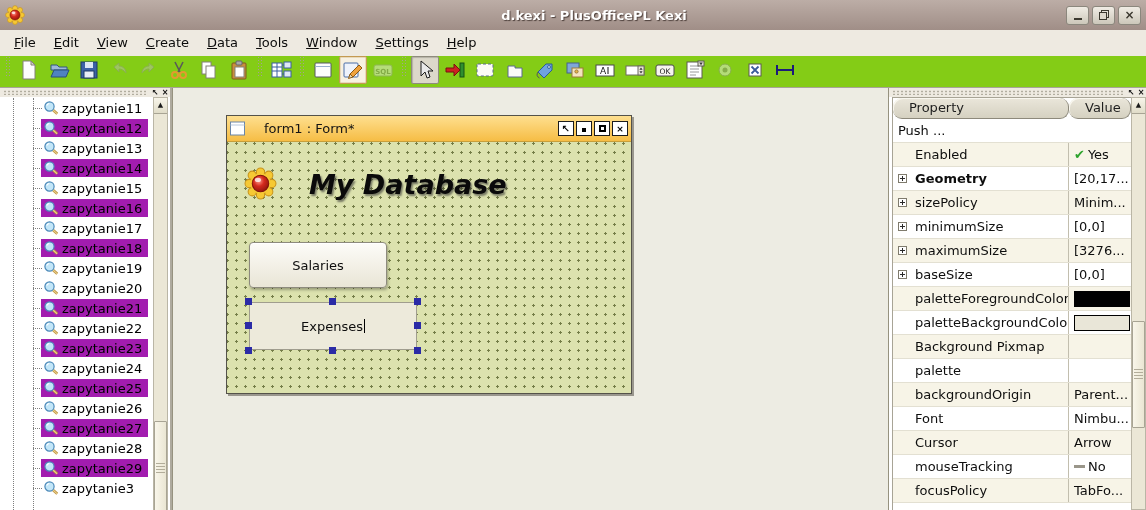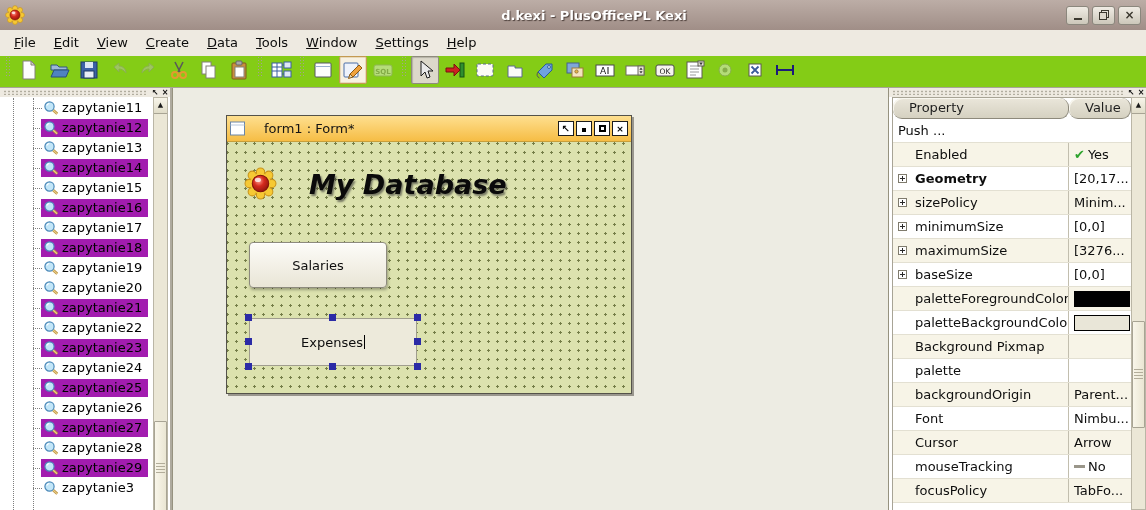--- a/index.html
+++ b/index.html
@@ -36,21 +36,21 @@
   
   .left-panel{width:172px;position:relative;background:#fff;border-left:1px solid #b2ae a2;border-right:2px solid #aeaa9e;box-sizing:border-box;overflow:hidden;}
   .dock-strip{position:absolute;top:0;left:0;right:0;height:9px;background:#eeeae1;display:flex;align-items:center;z-index:5;}
   .dock-dots{flex:1;height:5px;margin:0 3px;background-image:radial-gradient(circle,#b1ad9f 40%,transparent 46%);background-size:4px 3px;}
   .dock-btn{width:10px;height:9px;font-size:8px;line-height:9px;text-align:center;color:#111;font-weight:bold;}
   .tree{position:absolute;top:10px;left:0;width:154px;bottom:0;overflow:hidden;}
   .tree-vline{position:absolute;top:0;bottom:0;width:0;border-left:1px dotted #7e7e7e;}
   .vl-a{left:13px;} .vl-b{left:33px;}
   .tree-row{height:20px;display:flex;align-items:center;position:relative;padding-left:41px;}
   .tree-conn{position:absolute;left:33px;top:10px;width:9px;border-top:1px dotted #7e7e7e;}
-  .tree-content{display:flex;align-items:flex-start;gap:3px;padding:1px 6px 1px 2px;}
+  .tree-content{display:flex;align-items:center;gap:3px;padding:1px 6px 1px 2px;}
   .tree-row.striped .tree-content{background:#a21caf;}
   .tree-label{font-size:13px;color:#000;white-space:nowrap;}
   .q-icon{width:16px;height:16px;flex:0 0 16px;}
   .q-icon svg{width:16px;height:16px;display:block;}
   
   .scroll-v{position:absolute;width:15px;background:#ebe7d6;border:1px solid #bab6a6;box-sizing:border-box;}
   .scroll-left{right:2px;top:9px;bottom:0;}
   .scroll-right{right:0;top:9px;bottom:0;}
   .scroll-btn{height:15px;background:linear-gradient(#f8f5ea,#e0dcc8);border-bottom:1px solid #a8a494;color:#1a1a1a;font-size:7px;text-align:center;line-height:15px;}
   .scroll-thumb{position:absolute;left:0;right:0;background:linear-gradient(90deg,#f9f6ea,#eae6d3);border:1px solid #a8a494;border-radius:1px;display:flex;align-items:center;justify-content:center;}
@@ -66,21 +66,21 @@
   .fwin-btn{width:14px;height:13px;background:#fff;border:1px solid #1c1c1c;display:flex;align-items:center;justify-content:center;font-size:9px;color:#000;font-weight:bold;}
   .fg-min{width:4px;height:4px;background:#000;margin-top:3px;}
   .fg-max{width:7px;height:7px;border:2px solid #000;box-sizing:border-box;}
   .fg-undock{font-size:10px;line-height:10px;}
   .form-body{position:relative;height:250px;background-color:#dce2ae;background-image:radial-gradient(circle,#747d48 1px,transparent 1.3px);background-size:9px 9px;background-position:5px 6px;}
   .form-logo{position:absolute;left:17px;top:25px;width:33px;height:33px;}
   .form-logo svg{width:33px;height:33px;display:block;}
   .form-heading{position:absolute;left:82px;top:27px;font-size:27px;font-weight:bold;font-style:italic;color:#0a0a0a;text-shadow:1.5px 1.5px 2px rgba(50,50,50,.6);white-space:nowrap;}
   .btn-widget{position:absolute;display:flex;align-items:center;justify-content:center;font-size:13px;color:#0d0d0d;}
   .btn-salaries{left:22px;top:100px;width:136px;height:44px;background:linear-gradient(#fdfcf8,#e9e5d6);border:1px solid #8d8a7d;border-radius:4px;box-shadow:1px 2px 3px rgba(0,0,0,.3),inset 0 1px 0 #fff;}
-  .widget-expenses{left:22px;top:176px;width:166px;height:46px;background:#edeadb;border:1px solid #a09d8e;}
+  .widget-expenses{left:22px;top:160px;width:166px;height:46px;background:#edeadb;border:1px solid #a09d8e;}
   .caret{width:1px;height:14px;background:#000;margin-left:1px;}
   .sel-handle{position:absolute;width:7px;height:7px;background:#2b2ba6;}
   .h-tl{left:-5px;top:-5px;} .h-tc{left:calc(50% - 4px);top:-5px;} .h-tr{right:-5px;top:-5px;}
   .h-ml{left:-5px;top:calc(50% - 4px);} .h-mr{right:-5px;top:calc(50% - 4px);}
   .h-bl{left:-5px;bottom:-5px;} .h-bc{left:calc(50% - 4px);bottom:-5px;} .h-br{right:-5px;bottom:-5px;}
   
   .right-panel{width:258px;position:relative;background:#fff;border-left:1px solid #96927f;box-sizing:border-box;overflow:hidden;}
   .prop-grid{position:absolute;left:3px;top:9px;width:239px;border-left:1px solid #a8a496;border-top:1px solid #a8a496;box-sizing:border-box;}
   .prop-header{display:flex;height:21px;}
   .ph-cell{background:linear-gradient(#eae6da,#d5d1c1);border-right:1px solid #8d897b;border-bottom:1px solid #8d897b;box-shadow:inset 1px 1px 0 #f9f7ef;box-sizing:border-box;line-height:20px;padding-left:16px;font-size:13px;color:#1e1e1e;border-radius:9px;}

